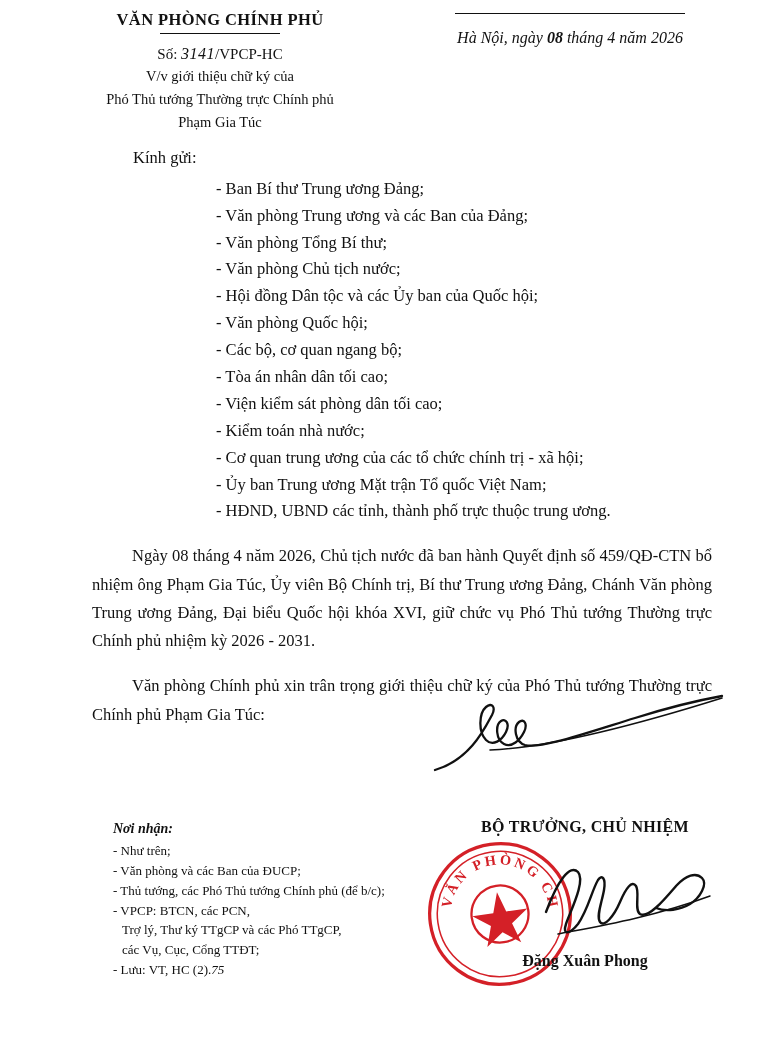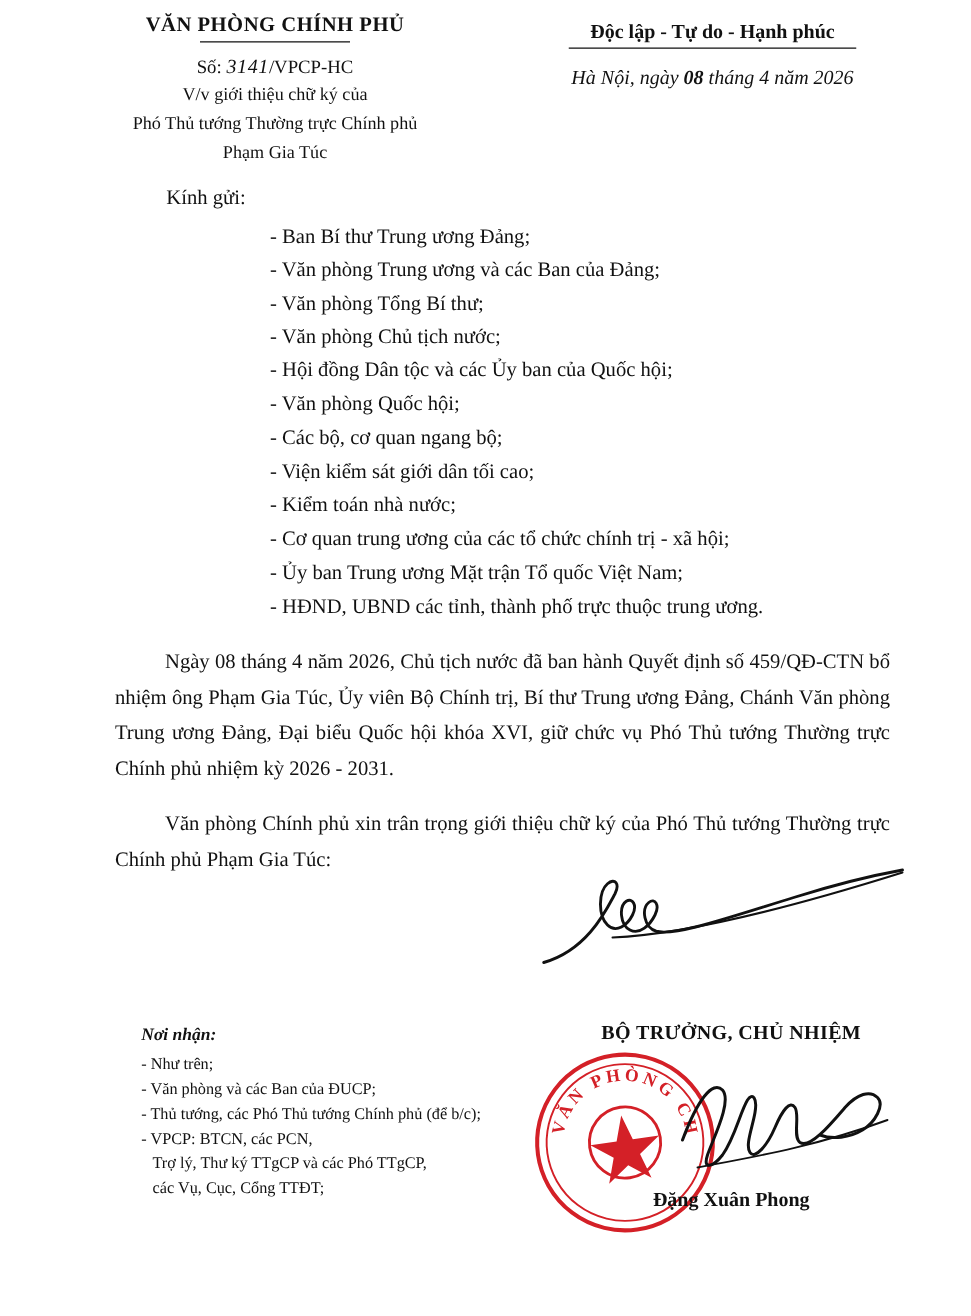--- a/index.html
+++ b/index.html
@@ -213,21 +213,20 @@
       <div class="doc-number">
         <span>Số:</span>
         <span class="num-hand">3141</span><span>/VPCP-HC</span>
       </div>
       <div class="subject">V/v giới thiệu chữ ký của</div>
       <div class="subject">Phó Thủ tướng Thường trực Chính phủ</div>
       <div class="subject">Phạm Gia Túc</div>
     </div>
 
     <div class="hdr-right">
-      <div class="motto"><span>Độc lập - Tự do - Hạnh phúc</span></div>
       <div class="rule rule-right"></div>
       <div class="place-date">
         <span>Hà Nội, ngày</span>
         <span class="hand">08</span>
         <span>tháng</span>
         <span>4</span>
         <span>năm</span>
         <span>2026</span>
       </div>
     </div>
@@ -237,21 +236,22 @@
     <div class="kinh-gui">Kính gửi:</div>
 
     <ul class="recipients">
       <li>- Ban Bí thư Trung ương Đảng;</li>
       <li>- Văn phòng Trung ương và các Ban của Đảng;</li>
       <li>- Văn phòng Tổng Bí thư;</li>
       <li>- Văn phòng Chủ tịch nước;</li>
       <li>- Hội đồng Dân tộc và các Ủy ban của Quốc hội;</li>
       <li>- Văn phòng Quốc hội;</li>
       <li>- Các bộ, cơ quan ngang bộ;</li>
-      <li>- Viện kiểm sát giới dân tối cao;</li>
+      <li>- Tòa án nhân dân tối cao;</li>
+      <li>- Viện kiểm sát phòng dân tối cao;</li>
       <li>- Kiểm toán nhà nước;</li>
       <li>- Cơ quan trung ương của các tổ chức chính trị - xã hội;</li>
       <li>- Ủy ban Trung ương Mặt trận Tổ quốc Việt Nam;</li>
       <li>- HĐND, UBND các tỉnh, thành phố trực thuộc trung ương.</li>
     </ul>
 
     <p class="para">Ngày 08 tháng 4 năm 2026, Chủ tịch nước đã ban hành Quyết định số 459/QĐ-CTN bổ nhiệm ông Phạm Gia Túc, Ủy viên Bộ Chính trị, Bí thư Trung ương Đảng, Chánh Văn phòng Trung ương Đảng, Đại biểu Quốc hội khóa XVI, giữ chức vụ Phó Thủ tướng Thường trực Chính phủ nhiệm kỳ 2026 - 2031.</p>
     <p class="para para2">Văn phòng Chính phủ xin trân trọng giới thiệu chữ ký của Phó Thủ tướng Thường trực Chính phủ Phạm Gia Túc:</p>
   </div>
 
@@ -287,15 +287,18 @@
   </div>
 
   <div class="noi-nhan">
     <div class="nn-title">Nơi nhận:</div>
     <div class="nn-line">- Như trên;</div>
     <div class="nn-line">- Văn phòng và các Ban của ĐUCP;</div>
     <div class="nn-line">- Thủ tướng, các Phó Thủ tướng Chính phủ (để b/c);</div>
     <div class="nn-line">- VPCP: BTCN, các PCN,</div>
     <div class="nn-line nn-indent">Trợ lý, Thư ký TTgCP và các Phó TTgCP,</div>
     <div class="nn-line nn-indent">các Vụ, Cục, Cổng TTĐT;</div>
+    <div class="nn-line">
+      <span>- Lưu: VT, HC (2).</span><span class="pagemark">75</span>
+    </div>
   </div>
 
 </div>
 
 </body></html>

